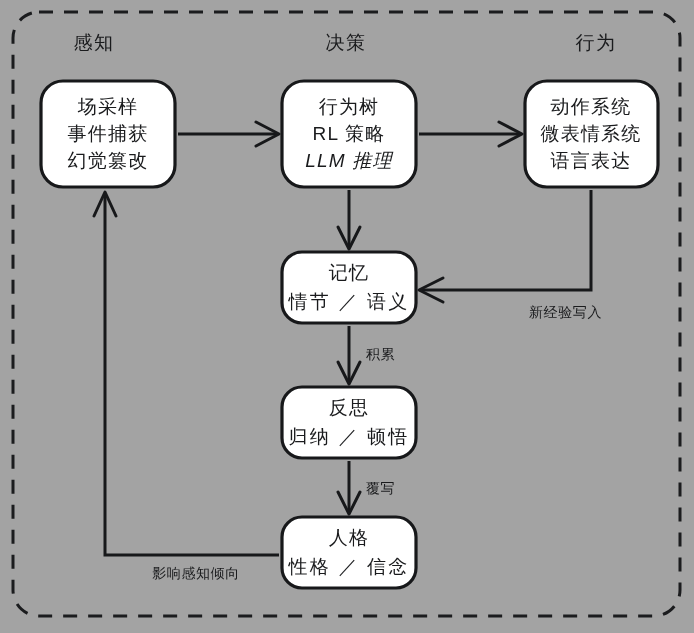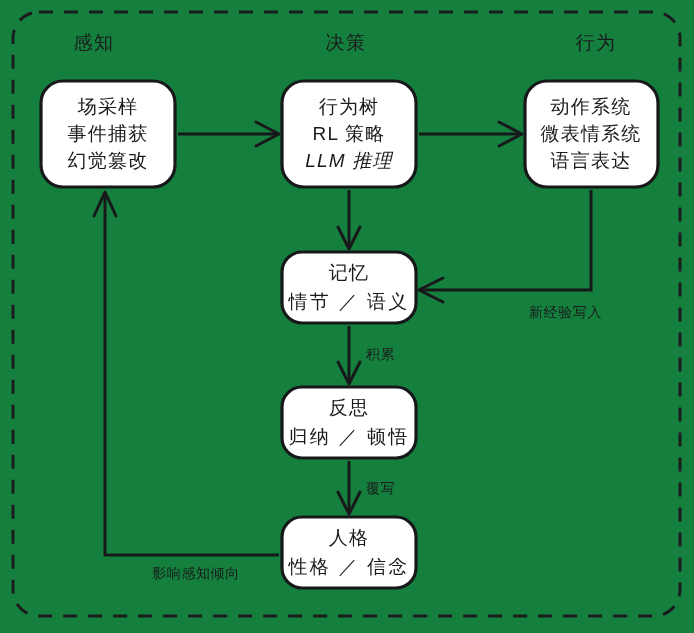--- a/index.html
+++ b/index.html
@@ -7,21 +7,21 @@
     padding: 0;
     background: #ffffff;
   }
   body {
     font-family: "Liberation Sans", sans-serif;
   }
   #canvas {
     position: relative;
     width: 694px;
     height: 633px;
-    background: #15803d;
+    background: #a3a3a3;
     overflow: hidden;
     text-align: center;
   }
   svg#diagram {
     position: absolute;
     left: 0;
     top: 0;
     width: 694px;
     height: 633px;
   }

